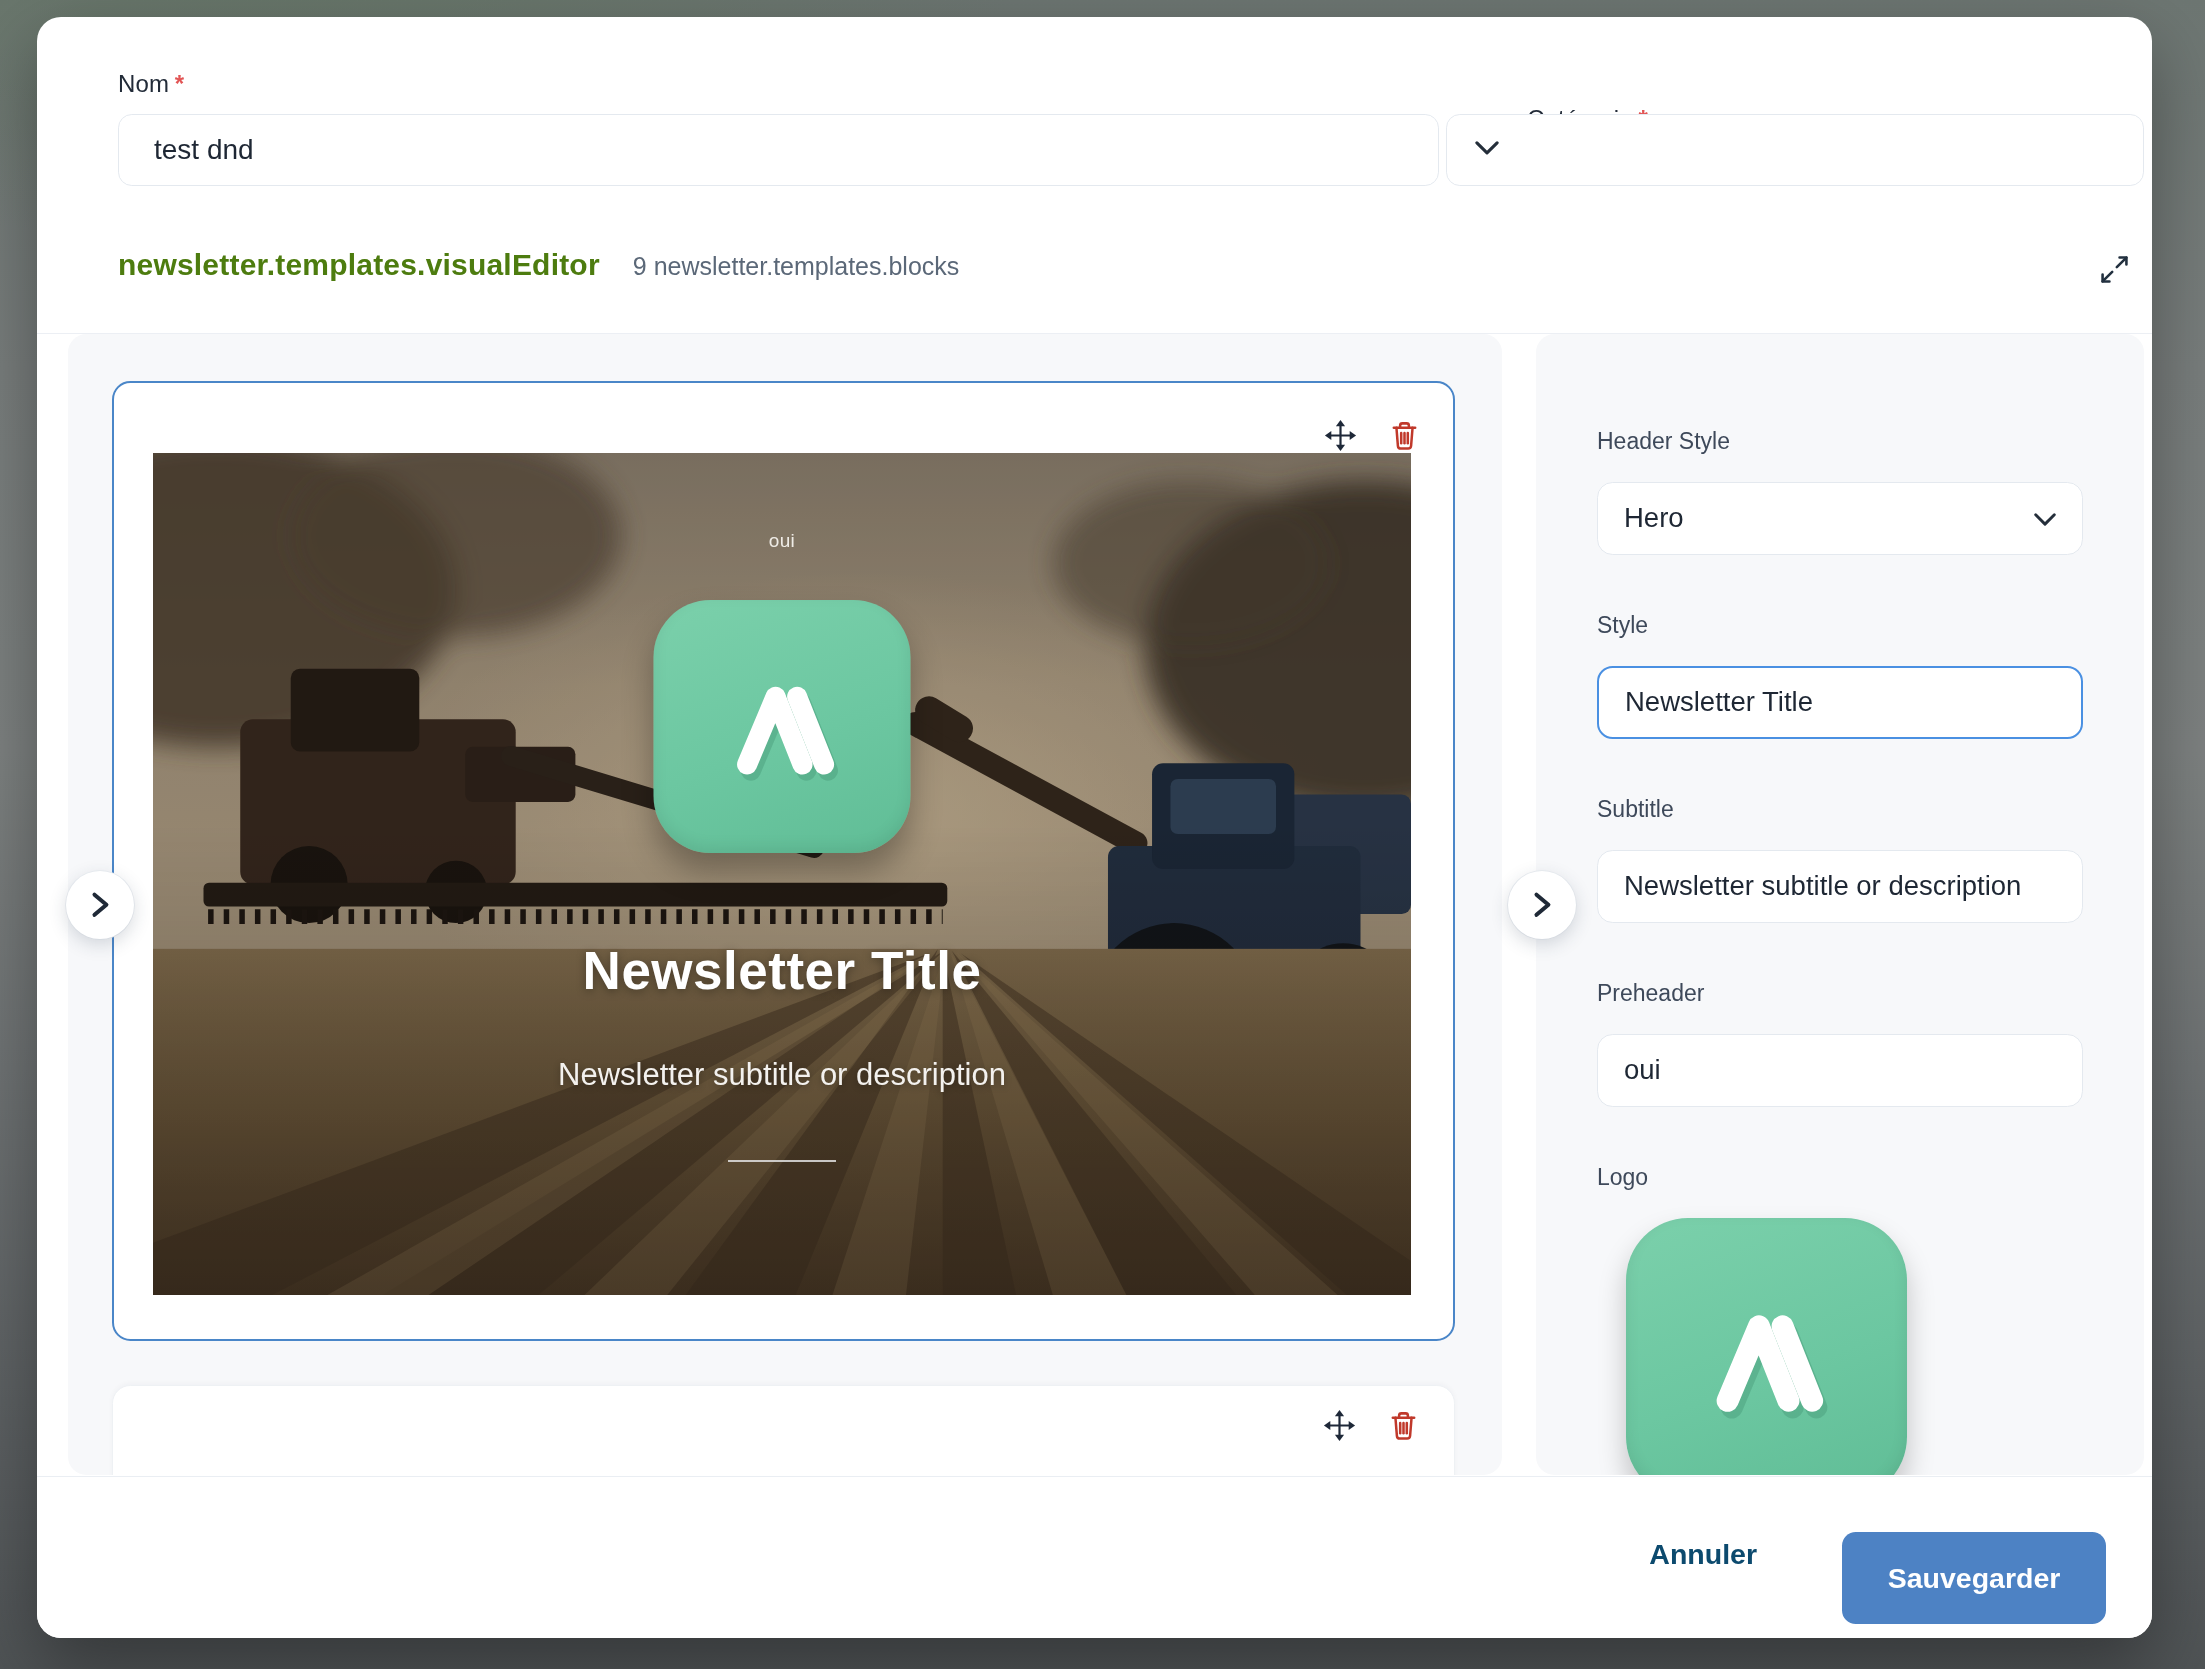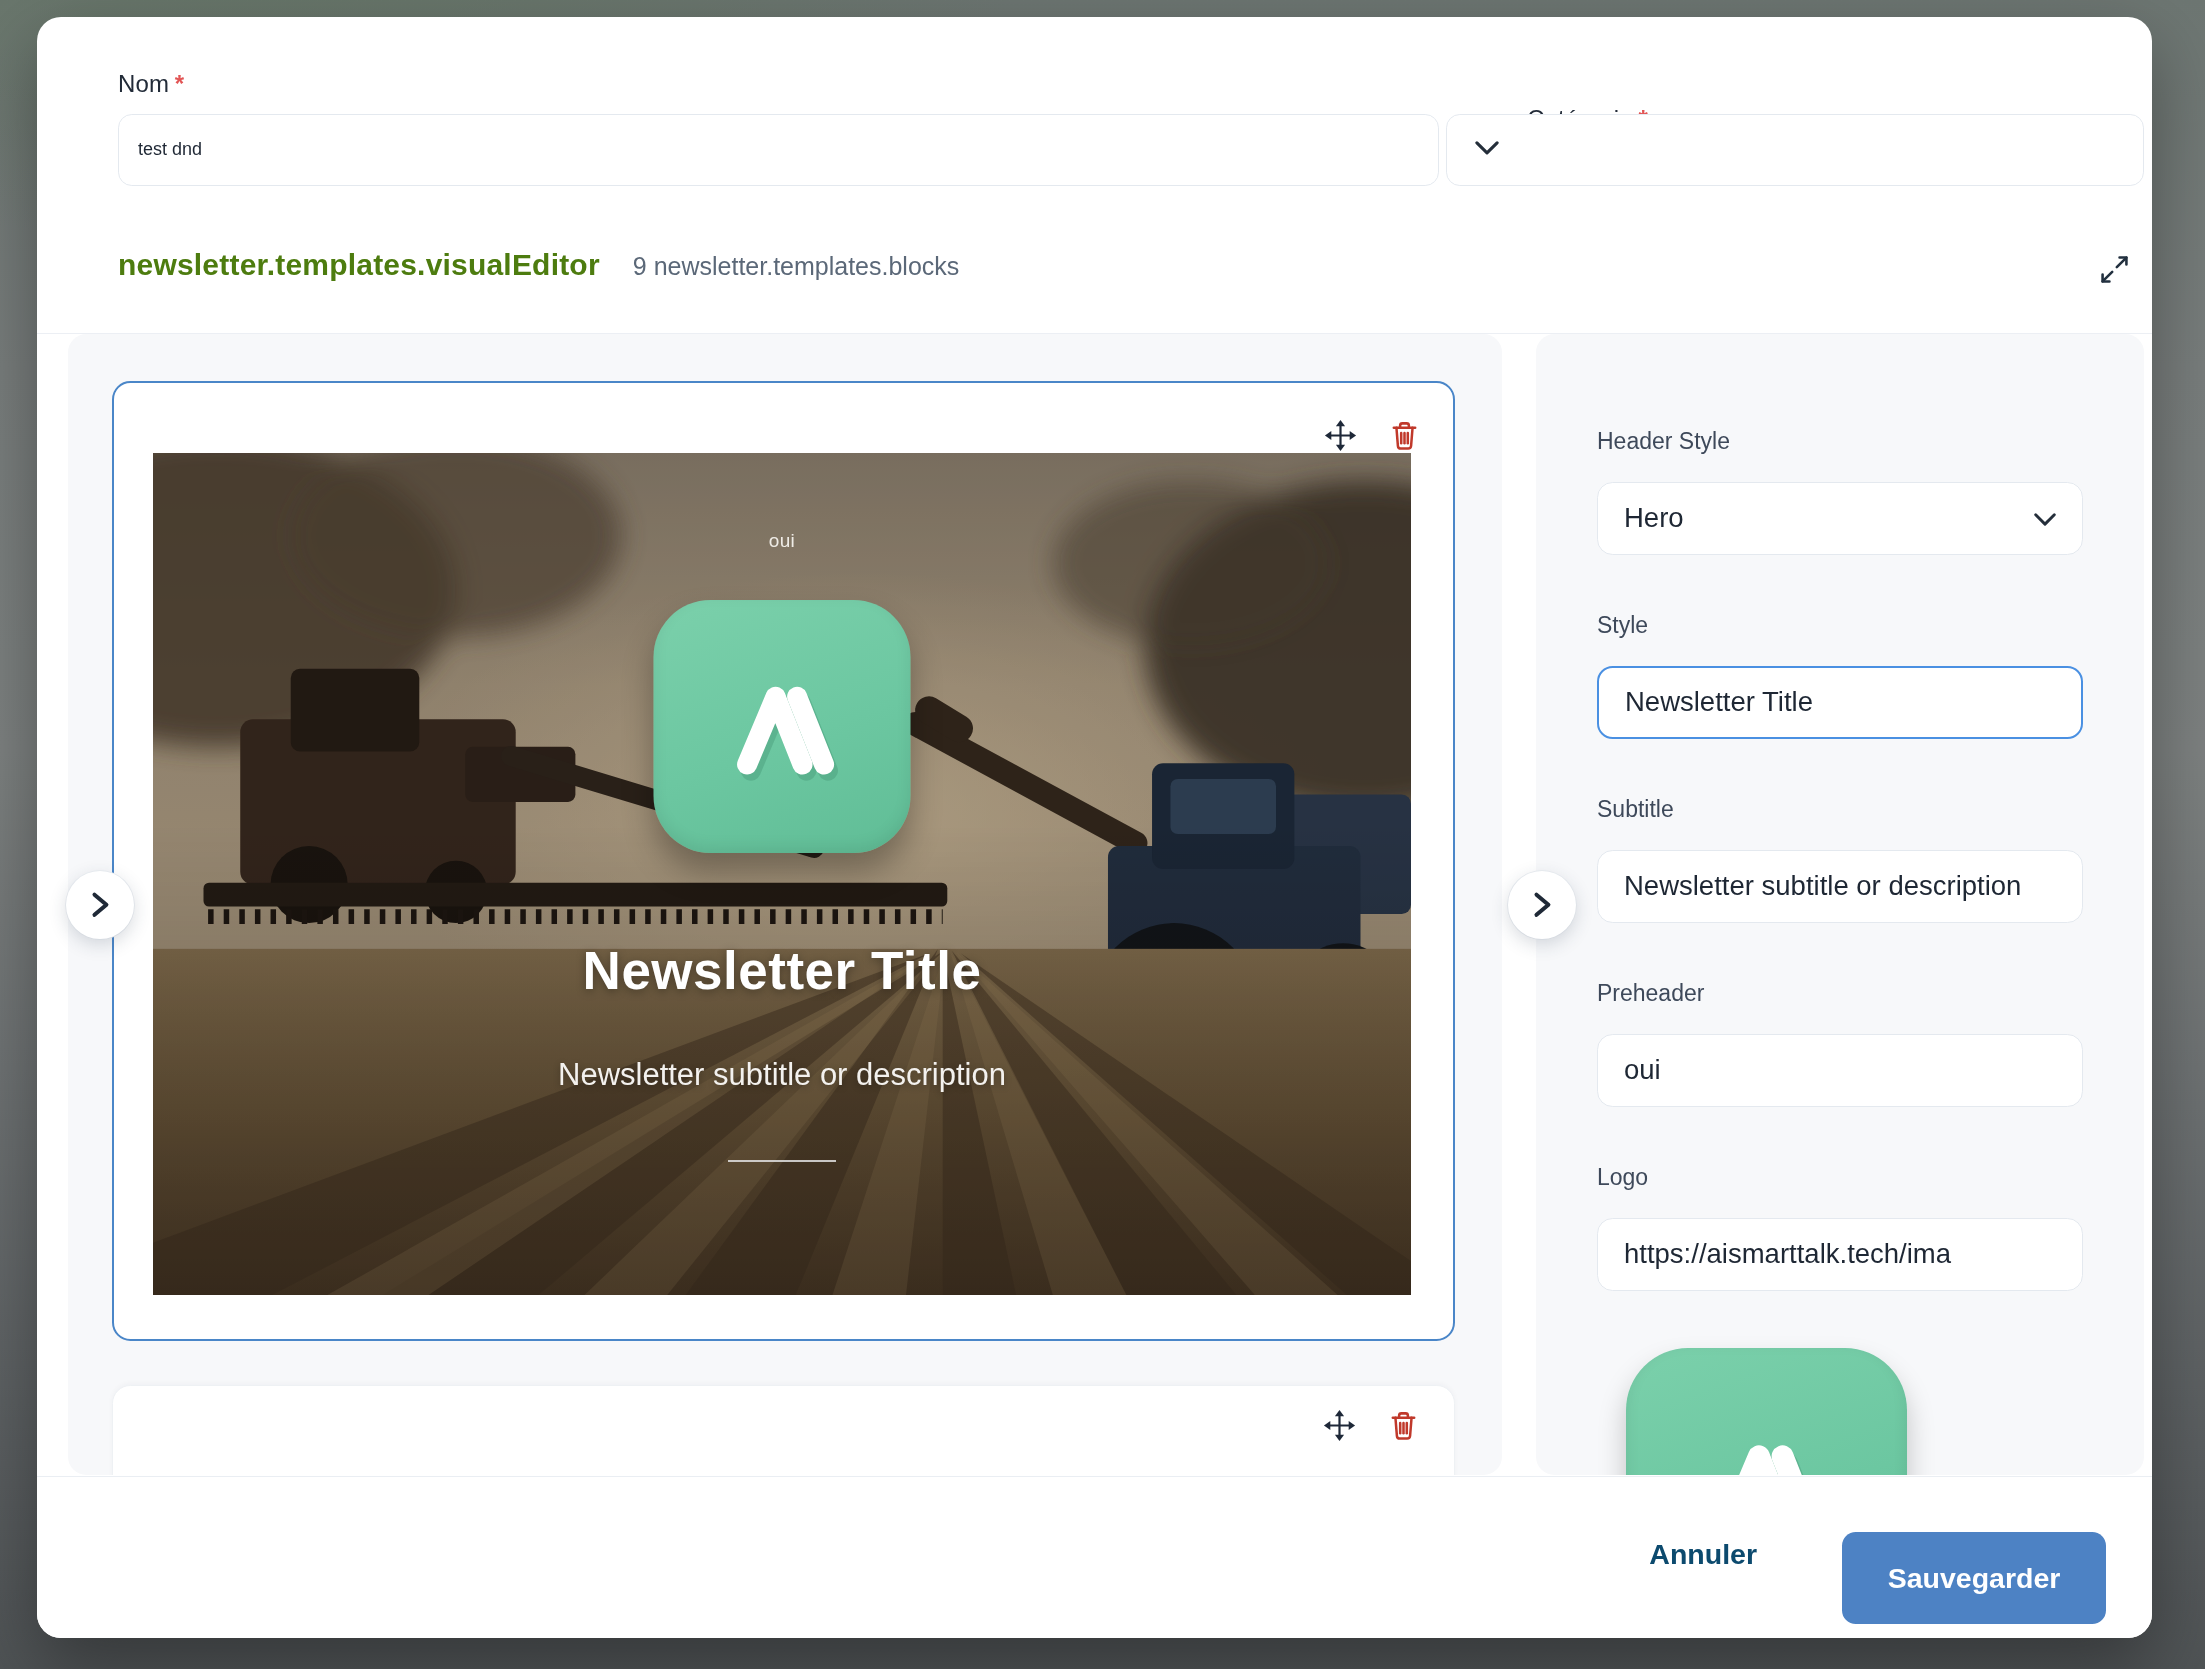--- a/index.html
+++ b/index.html
@@ -17,22 +17,22 @@
     position:absolute; left:37px; top:16.5px; width:2115px; height:1621px;
     background:#ffffff; border-radius:24px; overflow:hidden;
     box-shadow:0 27.5px 73px rgba(0,0,0,0.35);
   }
 
   
   .field-label { position:absolute; font-size:24px; font-weight:500; color:#222b38; letter-spacing:0.2px; }
   .req { color:#e25555; margin-left:5.5px; font-weight:600; }
   .text-input {
     position:absolute; height:72px; border:1.8px solid #e4e9ef; border-radius:13.8px;
-    background:#fff; font-family:"Liberation Sans",sans-serif; font-size:18px; color:#1e2734;
-    padding:0 19px; outline:none; width:100%;
+    background:#fff; font-family:"Liberation Sans",sans-serif; font-size:28px; color:#1e2734;
+    padding:0 35px; outline:none; width:100%;
   }
   .nom-label  { left:81px;  top:53px; }
   .nom-wrap   { position:absolute; left:81px; top:97px; width:1321px; }
   .cat-label  { left:1490px; top:53px;margin-top:35px; }
   .select-box {
     position:absolute; left:1409px; top:97px; width:698px; height:72px;
     border:1.8px solid #e4e9ef; border-radius:13.8px; background:#fff;
     display:flex; align-items:center; padding:0 27.5px; cursor:pointer;
   }
   .select-box .sel-text { font-size:27.5px; color:#1e2734; flex:1; }
@@ -354,21 +354,20 @@
     <div class="p-label">Style</div>
     <input class="p-input focused" type="text" value="Newsletter Title" style="">
 
     <div class="p-label">Subtitle</div>
     <input class="p-input" type="text" value="Newsletter subtitle or description" style="">
 
     <div class="p-label">Preheader</div>
     <input class="p-input" type="text" value="oui" style="">
 
     <div class="p-label">Logo</div>
-    <input class="p-input" type="text" value="https://aismarttalk.tech/ima" style="">
 
     <div class="logo-preview">
       <svg width="169" height="169" viewBox="0 0 100 100" fill="none" stroke-linecap="round" stroke-linejoin="round">
         <g stroke="#3f8f6f" stroke-width="13" opacity="0.35" transform="translate(2.5,4)">
           <path d="M27 75 L45.5 31 L63 75"></path>
             <path d="M59.5 31 L77 75"></path>
         </g>
         <g stroke="#ffffff" stroke-width="13">
           <path d="M27 75 L45.5 31 L63 75"></path>
             <path d="M59.5 31 L77 75"></path>

